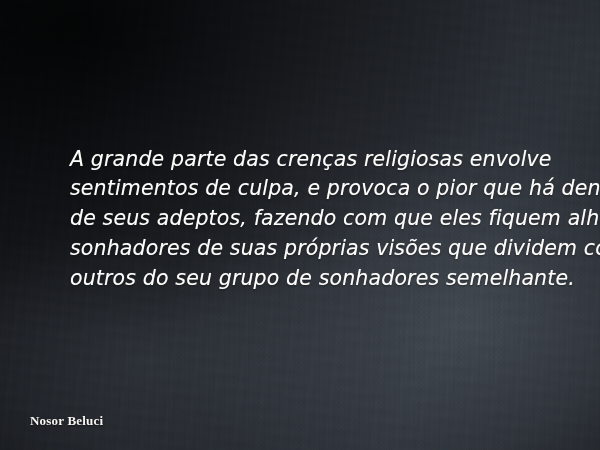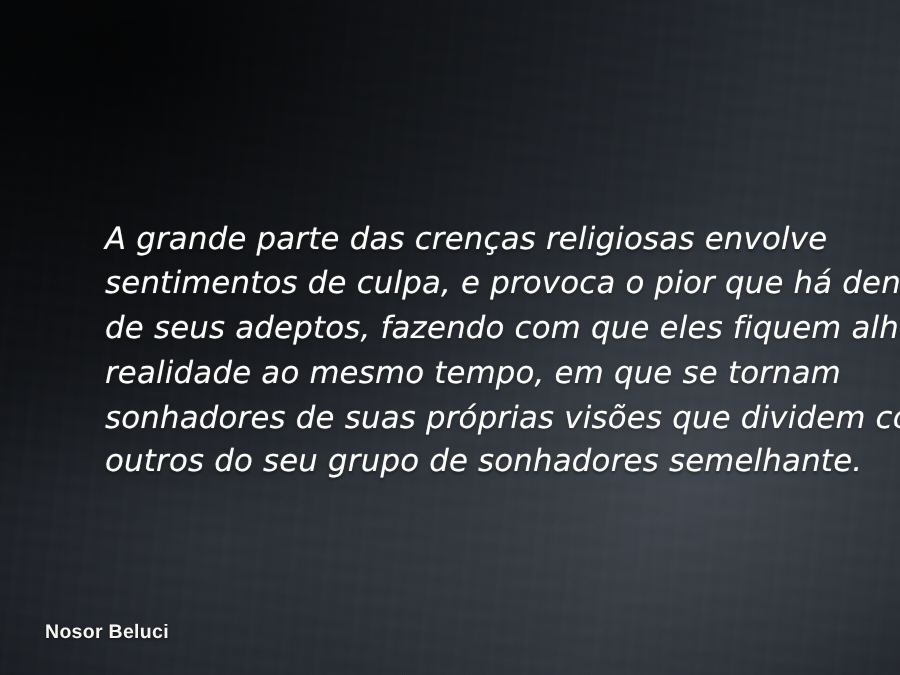--- a/index.html
+++ b/index.html
@@ -94,41 +94,40 @@
     display: block;
     white-space: nowrap;
   }
 
   
   .attribution {
     position: absolute;
     left: 30px;
     top: 413px;
     color: #f6f5f2;
-    font-family: Liberation Sans, sans-serif;
+    font-family: Liberation Serif, serif;
     font-weight: bold;
     font-size: 13px;
     letter-spacing: 0.2px;
     text-shadow: 0 1px 2px rgba(0,0,0,0.6);
   }
 </style>
 </head>
 <body>
 
 <div class="card">
 
   <div class="bg-base"></div>
   <div class="bg-smudge"></div>
   <div class="bg-grain"></div>
   <div class="bg-vignette"></div>
 
   <blockquote class="quote">
     <span class="line">A grande parte das crenças religiosas envolve</span>
     <span class="line">sentimentos de culpa, e provoca o pior que há dentro</span>
     <span class="line">de seus adeptos, fazendo com que eles fiquem alheios à</span>
-    <span class="line">realidade ao mesmo tempo, em que se tornam</span>
     <span class="line">sonhadores de suas próprias visões que dividem com</span>
     <span class="line">outros do seu grupo de sonhadores semelhante.</span>
   </blockquote>
 
   <div class="attribution">Nosor Beluci</div>
 
 </div>
 
 </body></html>

